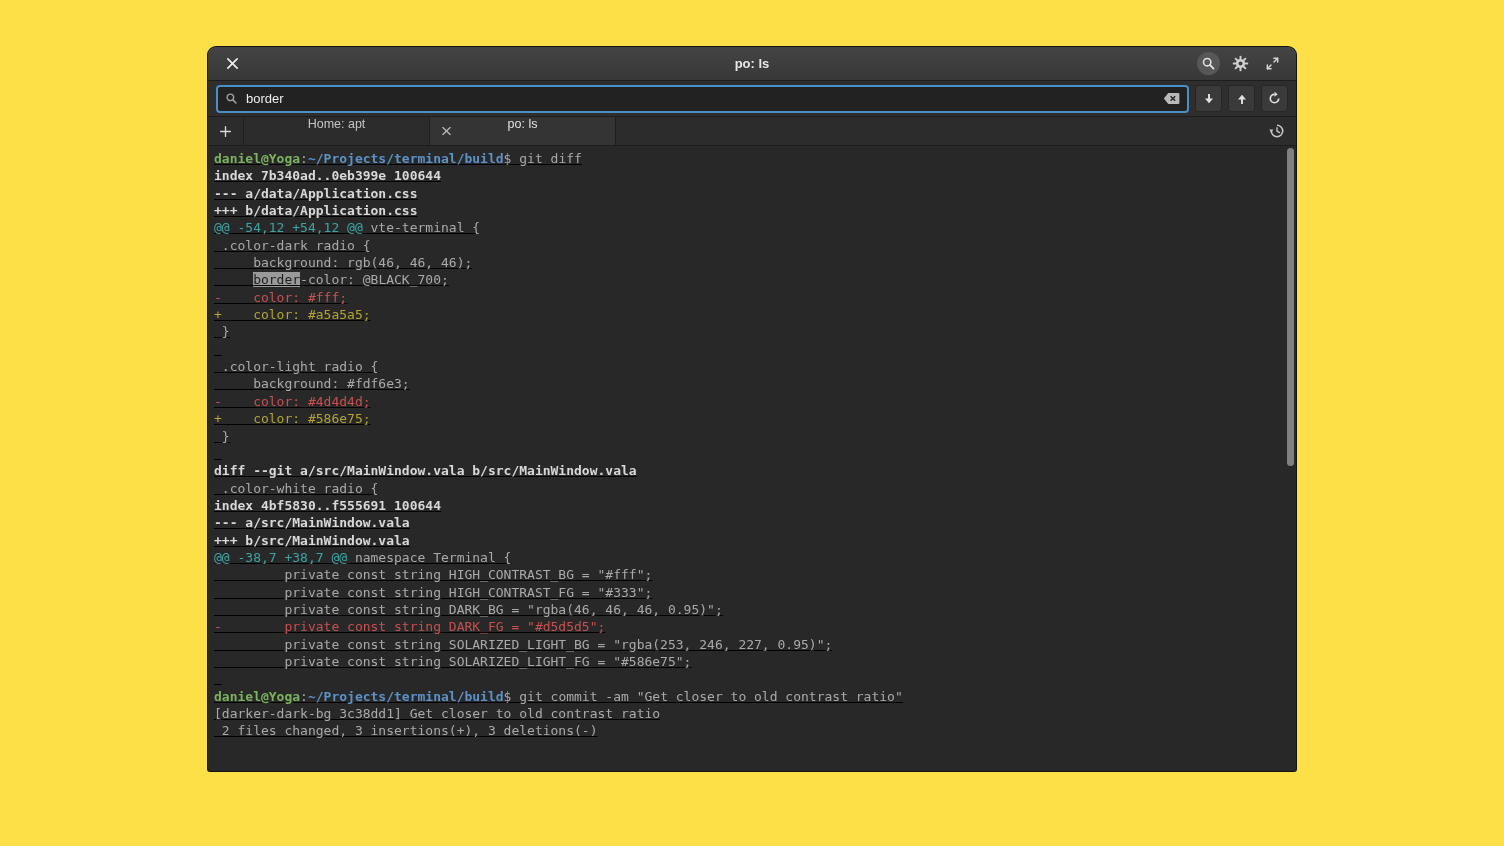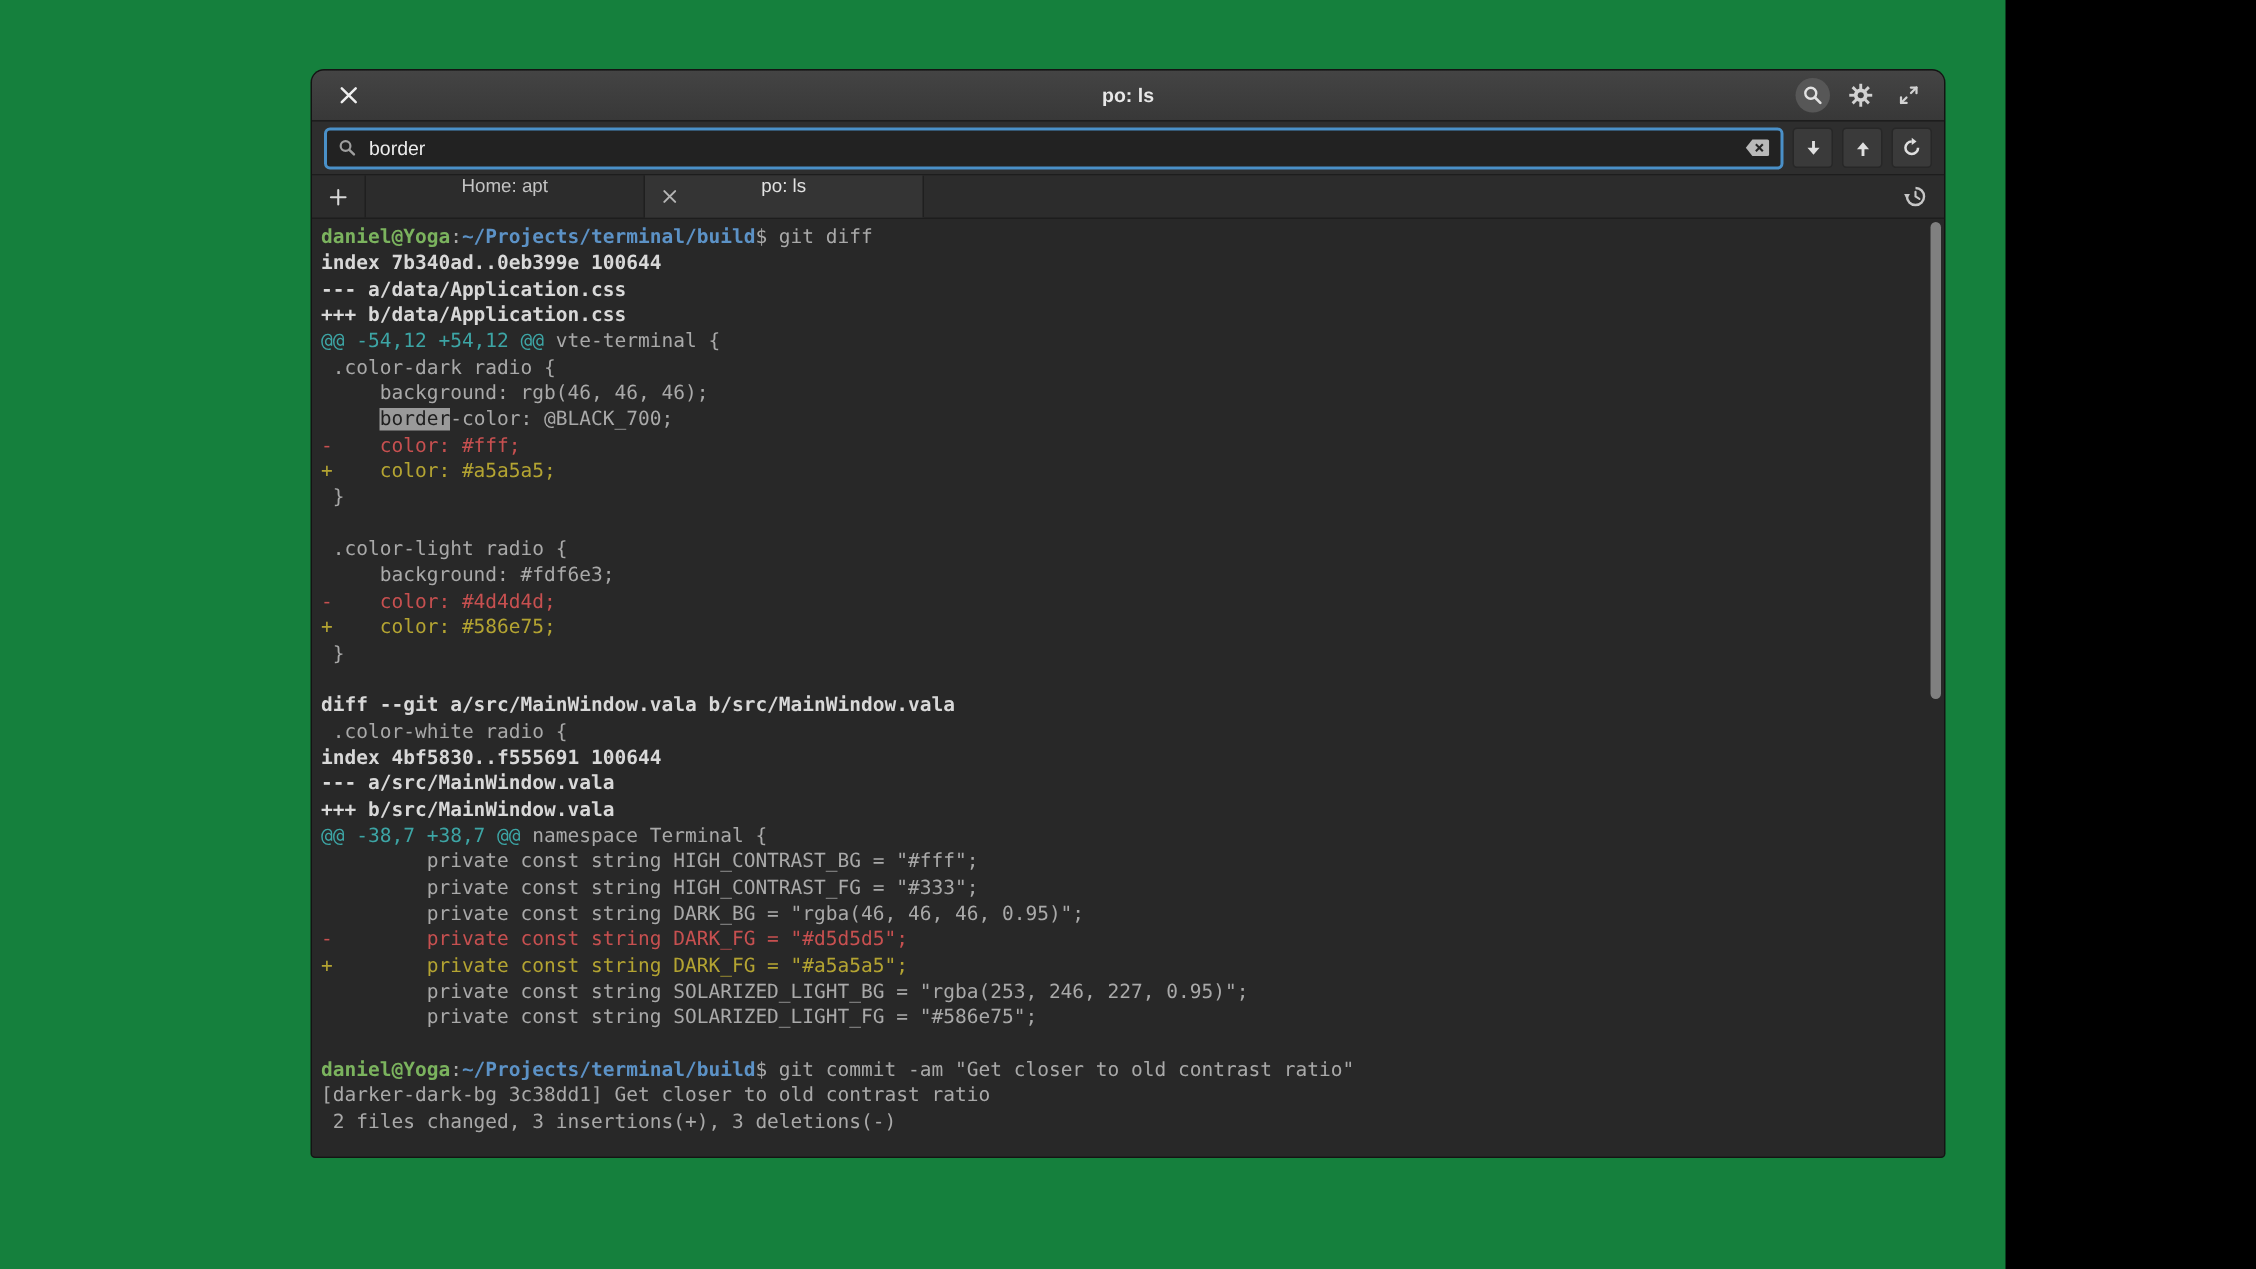--- a/index.html
+++ b/index.html
@@ -4,21 +4,21 @@
 <style>
   * { box-sizing: border-box; }
   html,body { margin:0; padding:0; }
   body {
     width:1504px; height:846px; background:#000;
     font-family:"Liberation Sans", sans-serif;
     overflow:hidden;
   }
   button { font:inherit; background:none; border:none; padding:0; margin:0; color:inherit; }
 
-  .screen { position:relative; width:1337px; height:846px; background:#15803d; }
+  .screen { position:relative; width:1504px; height:846px; background:#fde047; }
 
   .window {
     position:absolute; left:208px; top:47px; width:1088px; height:724px;
     background:#282828; border-radius:8px 8px 2px 2px; overflow:hidden;
     display:flex; flex-direction:column; box-shadow:0 0 0 1px #141414;
   }
 
   
   .titlebar {
     position:relative; height:34px; flex:0 0 34px;
@@ -74,21 +74,21 @@
     position:relative; width:186px; display:flex; align-items:flex-start; justify-content:center;
     border-right:1px solid #1f1f1f; color:#c3c3c3; font-size:12.5px;
   }
   .tab.active { background:#343434; color:#e2e2e2; }
   .tab-close { position:absolute; left:12px; top:50%; transform:translateY(-50%); display:flex; }
   .history-btn {
     margin-left:auto; width:38px; display:flex; align-items:center; justify-content:center;
   }
 
   
-  .terminal { position:relative; flex:1; background:#282828; overflow:hidden; }
+  .terminal { position:relative; flex:1; background:#282828; overflow:hidden;text-decoration:underline; }
   .term-out {
     padding:4px 6px;
     font-family:"DejaVu Sans Mono", monospace;
     font-size:13px; line-height:17.35px;
   }
   .tline { height:17.35px; white-space:pre; }
   .bold   { font-weight:bold; color:var(--bold-foreground, #d8d8d8); }
   .fg     { color:var(--foreground, #a9a9a9); }
   .green  { color:var(--prompt-user-green, #7bb35e); }
   .blue   { color:var(--prompt-path-blue, #5c92c6); }
@@ -239,21 +239,20 @@
           <div class="tline"><span class="bold">diff --git a/src/MainWindow.vala b/src/MainWindow.vala</span></div>
           <div class="tline"><span class="fg"> .color-white radio {</span></div>
           <div class="tline"><span class="bold">index 4bf5830..f555691 100644</span></div>
           <div class="tline"><span class="bold">--- a/src/MainWindow.vala</span></div>
           <div class="tline"><span class="bold">+++ b/src/MainWindow.vala</span></div>
           <div class="tline"><span class="cyan">@@ -38,7 +38,7 @@</span><span class="fg"> namespace Terminal {</span></div>
           <div class="tline"><span class="fg">         private const string HIGH_CONTRAST_BG = "#fff";</span></div>
           <div class="tline"><span class="fg">         private const string HIGH_CONTRAST_FG = "#333";</span></div>
           <div class="tline"><span class="fg">         private const string DARK_BG = "rgba(46, 46, 46, 0.95)";</span></div>
           <div class="tline"><span class="red">-        private const string DARK_FG = "#d5d5d5";</span></div>
-          <div class="tline"><span class="yellow">+        private const string DARK_FG = "#a5a5a5";</span></div>
           <div class="tline"><span class="fg">         private const string SOLARIZED_LIGHT_BG = "rgba(253, 246, 227, 0.95)";</span></div>
           <div class="tline"><span class="fg">         private const string SOLARIZED_LIGHT_FG = "#586e75";</span></div>
           <div class="tline">&nbsp;</div>
           <div class="tline"><span class="green bold">daniel@Yoga</span><span class="fg">:</span><span class="blue bold">~/Projects/terminal/build</span><span class="fg">$ git commit -am "Get closer to old contrast ratio"</span></div>
           <div class="tline"><span class="fg">[darker-dark-bg 3c38dd1] Get closer to old contrast ratio</span></div>
           <div class="tline"><span class="fg"> 2 files changed, 3 insertions(+), 3 deletions(-)</span></div>
         </div>
       <div class="scrollbar">
         <div class="scroll-thumb"></div>
       </div>

